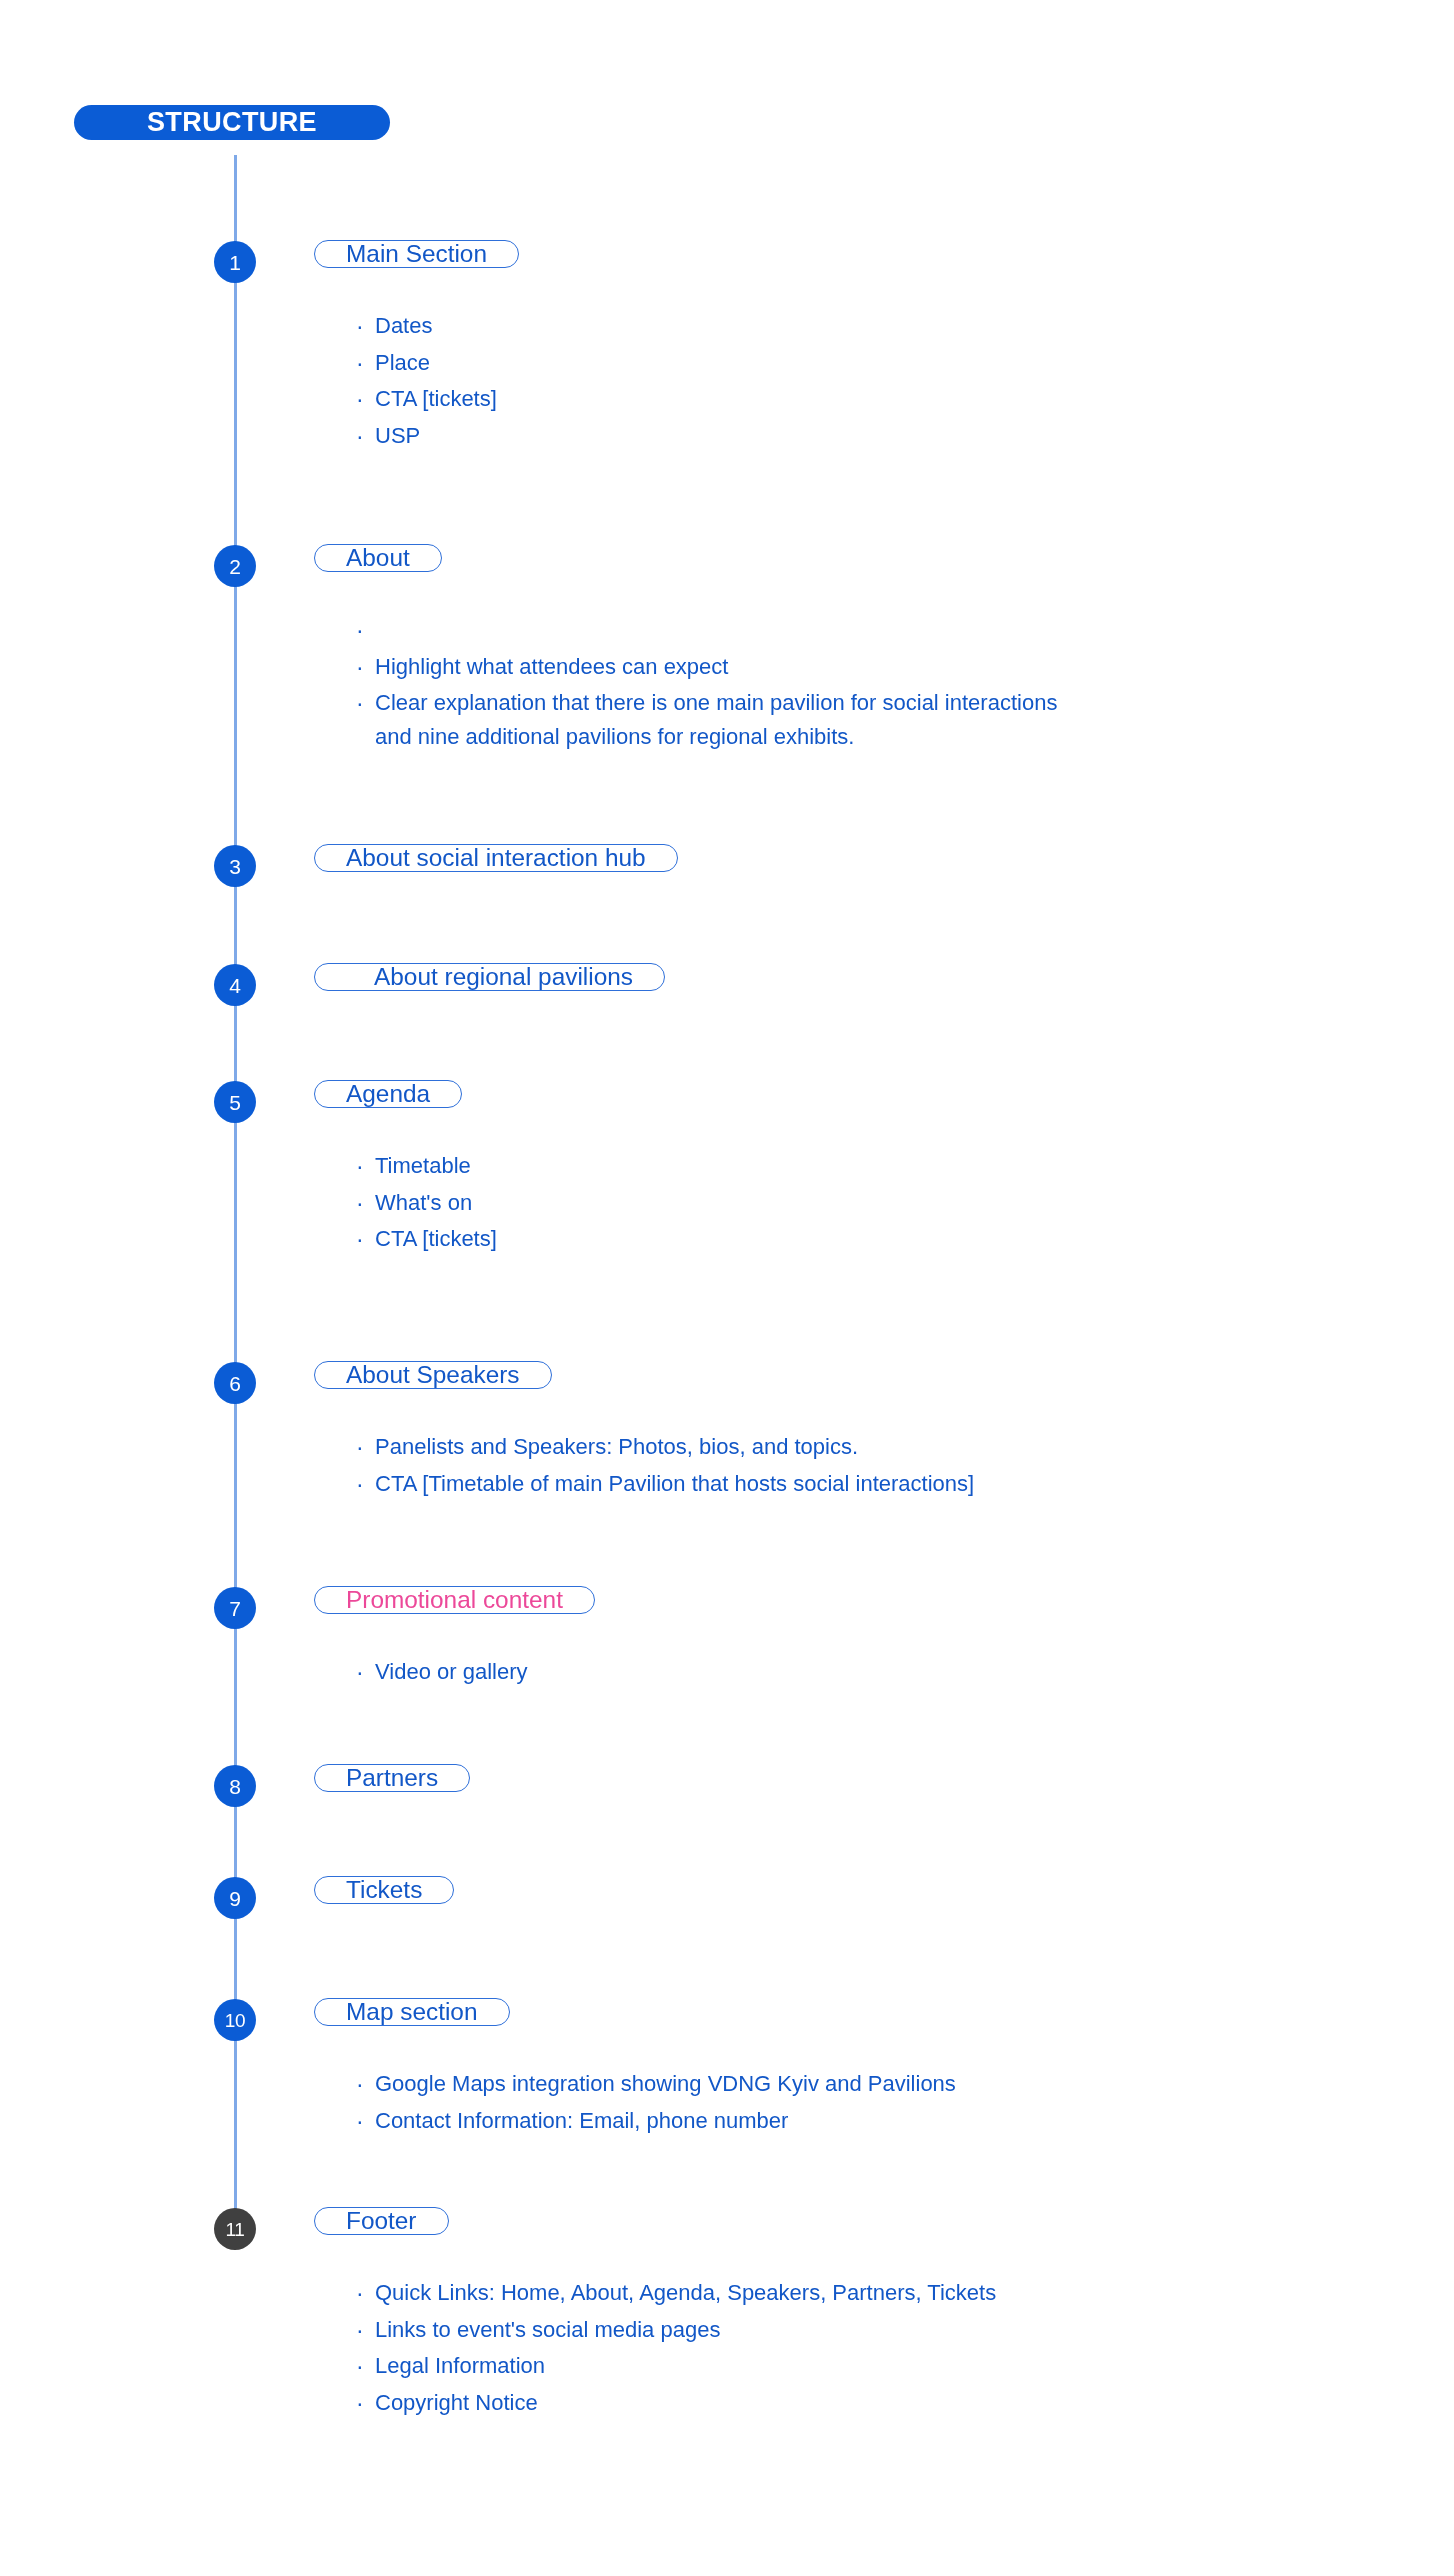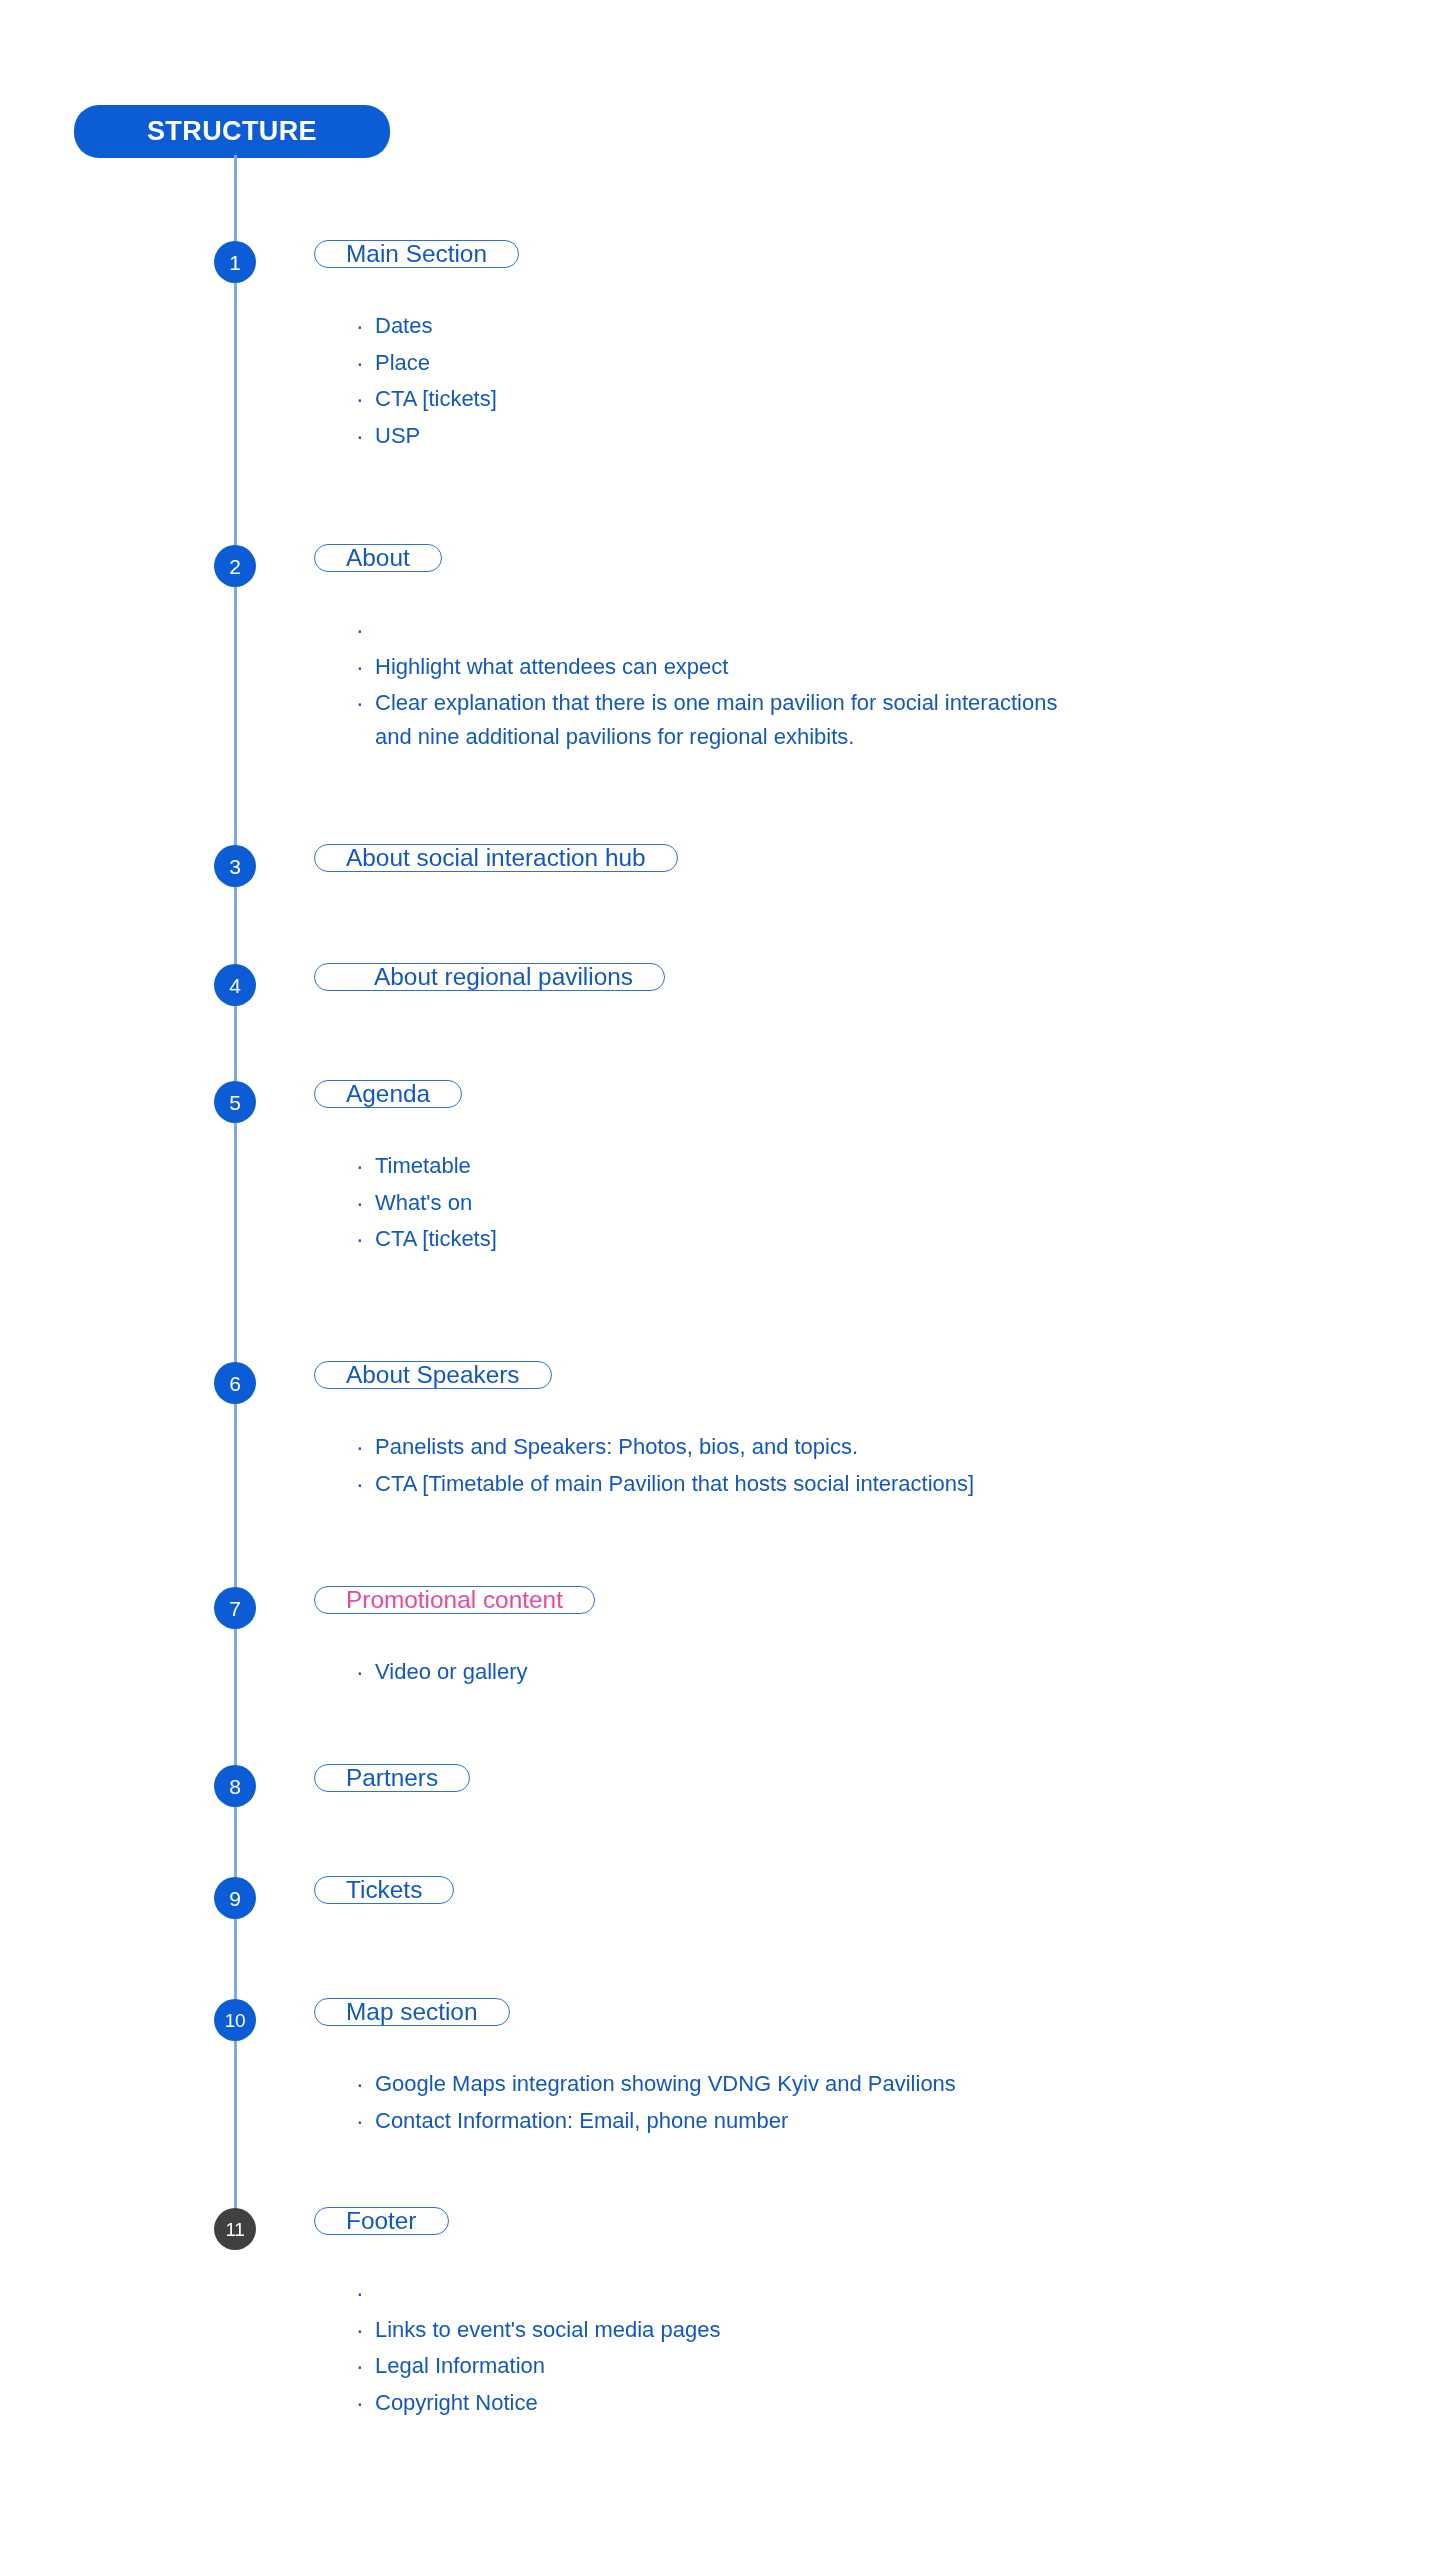--- a/index.html
+++ b/index.html
@@ -13,21 +13,21 @@
     position: relative;
     font-family: "Liberation Sans", "DejaVu Sans", sans-serif;
     -webkit-font-smoothing: antialiased;
   }
 
   
   #structure-badge {
     position: absolute;
     left: 74px;
     top: 105px;
-    height: 53px;
+    height: 35px;
     padding: 0 30px;
     display: flex;
     align-items: center;
     justify-content: center;
     background: #0B5CD5;
     border-radius: 25px;
     box-sizing: border-box;
     min-width: 316px;
   }
   #structure-badge .badge-text {
@@ -291,20 +291,21 @@
     <div class="timeline-row" style="top: 2208px;">
       <div class="step-circle wide" style="background: #404040;">
         <span class="step-num">11</span>
       </div>
       <div class="section-pill" style="border-color: rgb(46, 111, 217);">
         <span class="pill-label" style="color: rgb(18, 87, 199);">Footer</span>
       </div>
       <div class="bullets">
         <div class="bullet-item">
           <span class="bullet-dot" style="color: rgb(18, 87, 199);">·</span>
+          <span class="bullet-text" style="color: rgb(18, 87, 199);">Quick Links: Home, About, Agenda, Speakers, Partners, Tickets</span>
         </div>
         <div class="bullet-item">
           <span class="bullet-dot" style="color: rgb(18, 87, 199);">·</span>
           <span class="bullet-text" style="color: rgb(18, 87, 199);">Links to event's social media pages</span>
         </div>
         <div class="bullet-item">
           <span class="bullet-dot" style="color: rgb(18, 87, 199);">·</span>
           <span class="bullet-text" style="color: rgb(18, 87, 199);">Legal Information</span>
         </div>
         <div class="bullet-item">

